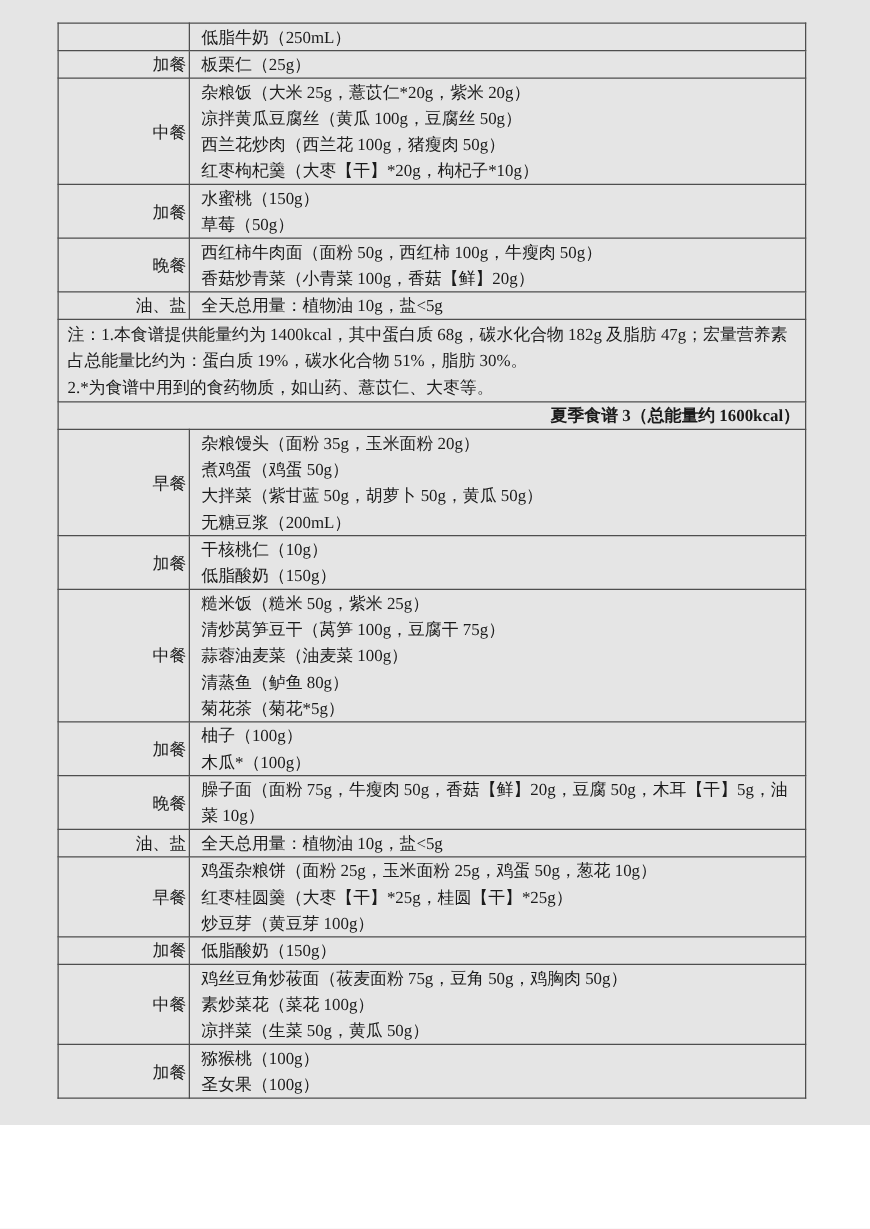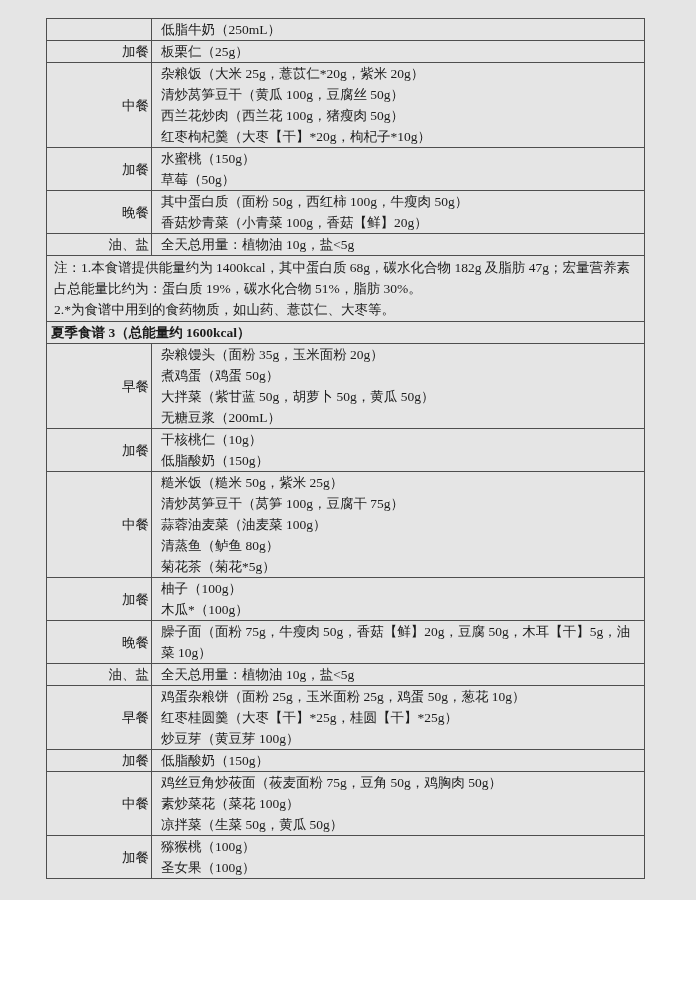--- a/index.html
+++ b/index.html
@@ -36,21 +36,21 @@
     text-align: right;
     padding: 0 2px;
   }
   td.content {
     padding: 0 6px 0 9px;
   }
   td.content div {
     white-space: normal;
   }
   td.header {
-    text-align: left;
+    text-align: right;
     font-weight: bold;
     font-size: 14.5px;
     padding: 0 4px;
   }
   td.note {
     padding: 1px 6px 1px 7px;
     line-height: 21px;
   }
   .page-number {
     position: absolute;
@@ -77,36 +77,36 @@
         <tr>
           <td class="label">加餐</td>
           <td class="content">
             <div>板栗仁（25g）</div>
           </td>
         </tr>
         <tr>
           <td class="label">中餐</td>
           <td class="content">
             <div>杂粮饭（大米 25g，薏苡仁*20g，紫米 20g）</div>
-            <div>清炒莴笋豆干（黄瓜 100g，豆腐丝 50g）</div>
+            <div>凉拌黄瓜豆腐丝（黄瓜 100g，豆腐丝 50g）</div>
             <div>西兰花炒肉（西兰花 100g，猪瘦肉 50g）</div>
             <div>红枣枸杞羹（大枣【干】*20g，枸杞子*10g）</div>
           </td>
         </tr>
         <tr>
           <td class="label">加餐</td>
           <td class="content">
             <div>水蜜桃（150g）</div>
             <div>草莓（50g）</div>
           </td>
         </tr>
         <tr>
           <td class="label">晚餐</td>
           <td class="content">
-            <div>其中蛋白质（面粉 50g，西红柿 100g，牛瘦肉 50g）</div>
+            <div>西红柿牛肉面（面粉 50g，西红柿 100g，牛瘦肉 50g）</div>
             <div>香菇炒青菜（小青菜 100g，香菇【鲜】20g）</div>
           </td>
         </tr>
         <tr>
           <td class="label">油、盐</td>
           <td class="content">
             <div>全天总用量：植物油 10g，盐&lt;5g</div>
           </td>
         </tr>
         <tr>

